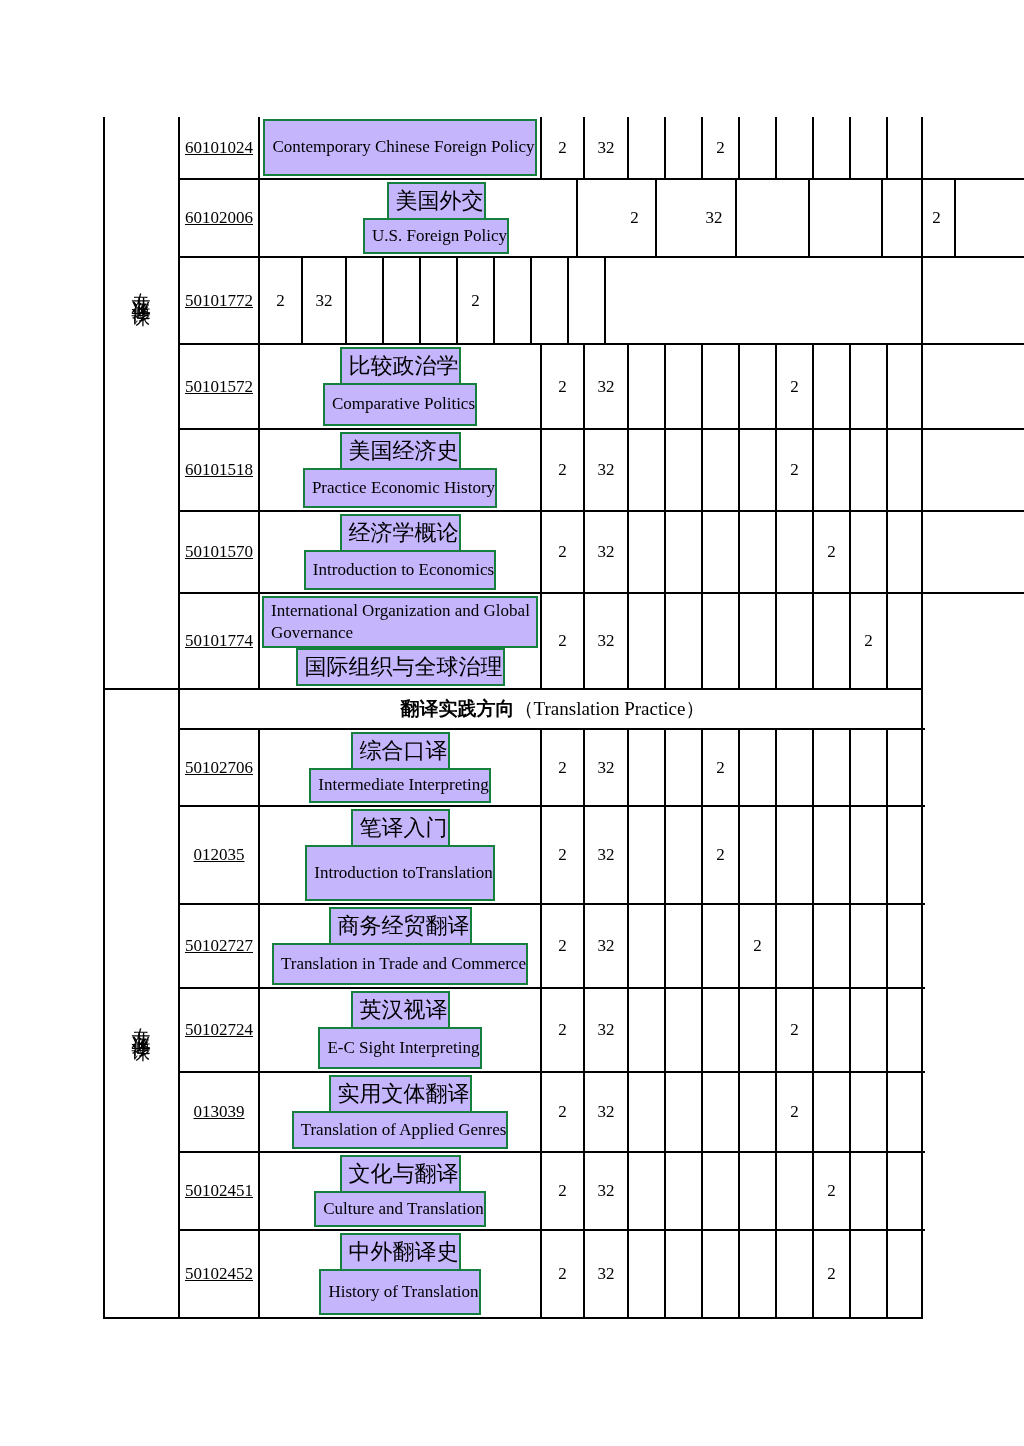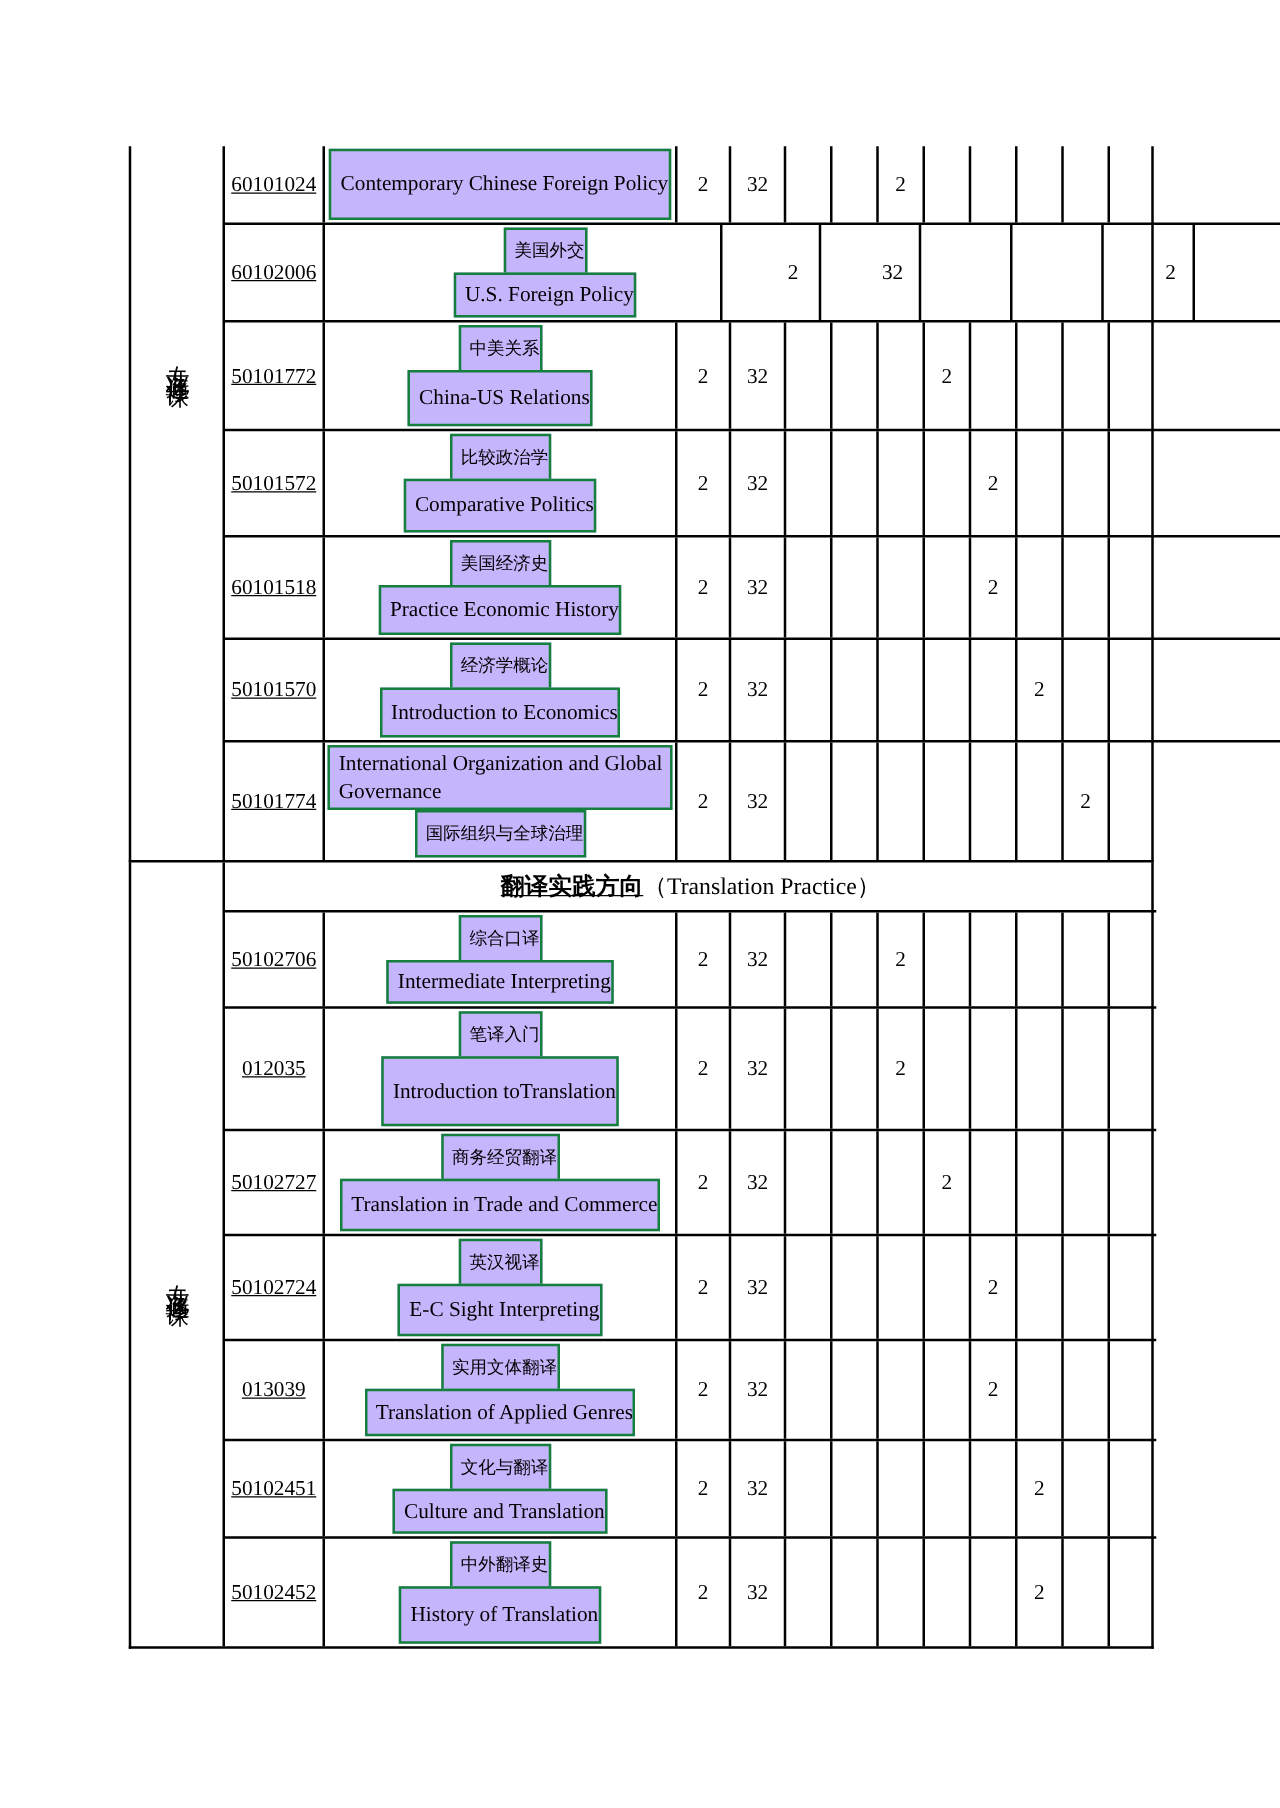--- a/index.html
+++ b/index.html
@@ -37,21 +37,21 @@
   .section-0 .label-text { margin-top:160px; }
   .section-1 .label-text { margin-top:322px; }
   .rows-col { flex:1; display:flex; flex-direction:column; }
   .group-header {
     height:40px;
     border-bottom:2px solid #000;
     box-sizing:border-box;
     display:flex; align-items:center; justify-content:center;
     font-size:19px;
   }
-  .group-cn { font-weight:bold;text-decoration:underline; }
+  .group-cn { font-weight:bold; }
   .course-row {
     display:flex;
     border-bottom:2px solid #000;
     box-sizing:border-box;
   }
   .course-row:last-child { border-bottom:none; }
   .cell {
     border-right:2px solid #000;
     box-sizing:border-box;
     display:flex; align-items:center; justify-content:center;
@@ -63,21 +63,21 @@
     display:flex; flex-direction:column;
     padding:2px;
   }
   .name-box {
     border:2px solid #15803d;
     box-sizing:border-box;
     display:flex; align-items:center;
     padding-left:7px;
     background:#c4b5fd;
   }
-  .cn { height:38px; min-height:38px; font-size:14px; }
+  .cn { height:38px; min-height:38px; font-size:22px; }
   .en { flex:1; margin-top:-2px; font-size:17px; line-height:1.3; }
   .cn + .en { margin-top:-2px; }
   .name .cn:only-child, .name .en:first-child { margin-top:0; }
   .credits { width:43px; min-width:43px; }
   .hours { width:44px; min-width:44px; }
   .sem { width:37px; min-width:37px; }
   .sem:last-child { border-right:none; }
 </style>
 </head>
 <body>
@@ -118,24 +118,20 @@
           <div class="cell sem"></div>
           <div class="cell sem">2</div>
           <div class="cell sem"></div>
           <div class="cell sem"></div>
           <div class="cell sem"></div>
           <div class="cell sem"></div>
           <div class="cell sem"></div>
         </div>
         <div class="course-row" style="height: 87px;">
     <div class="cell code">50101772</div>
-    <div class="cell name">
-      <div class="name-box cn">中美关系</div>
-      <div class="name-box en">China-US Relations</div>
-    </div>
     <div class="cell credits">2</div>
     <div class="cell hours">32</div>
   <div class="cell sem"></div>
           <div class="cell sem"></div>
           <div class="cell sem"></div>
           <div class="cell sem">2</div>
           <div class="cell sem"></div>
           <div class="cell sem"></div>
           <div class="cell sem"></div>
           <div class="cell sem"></div>

